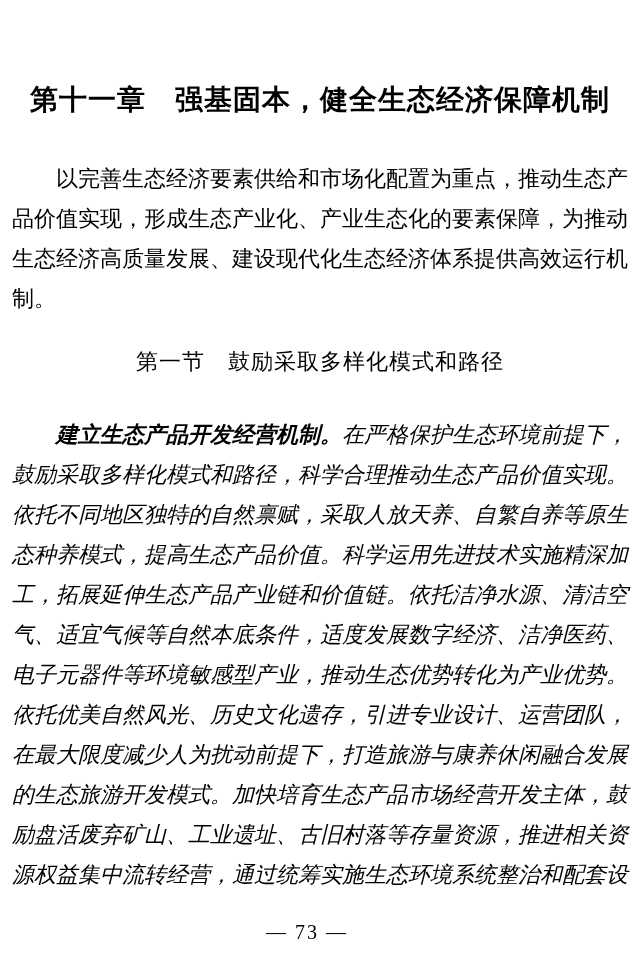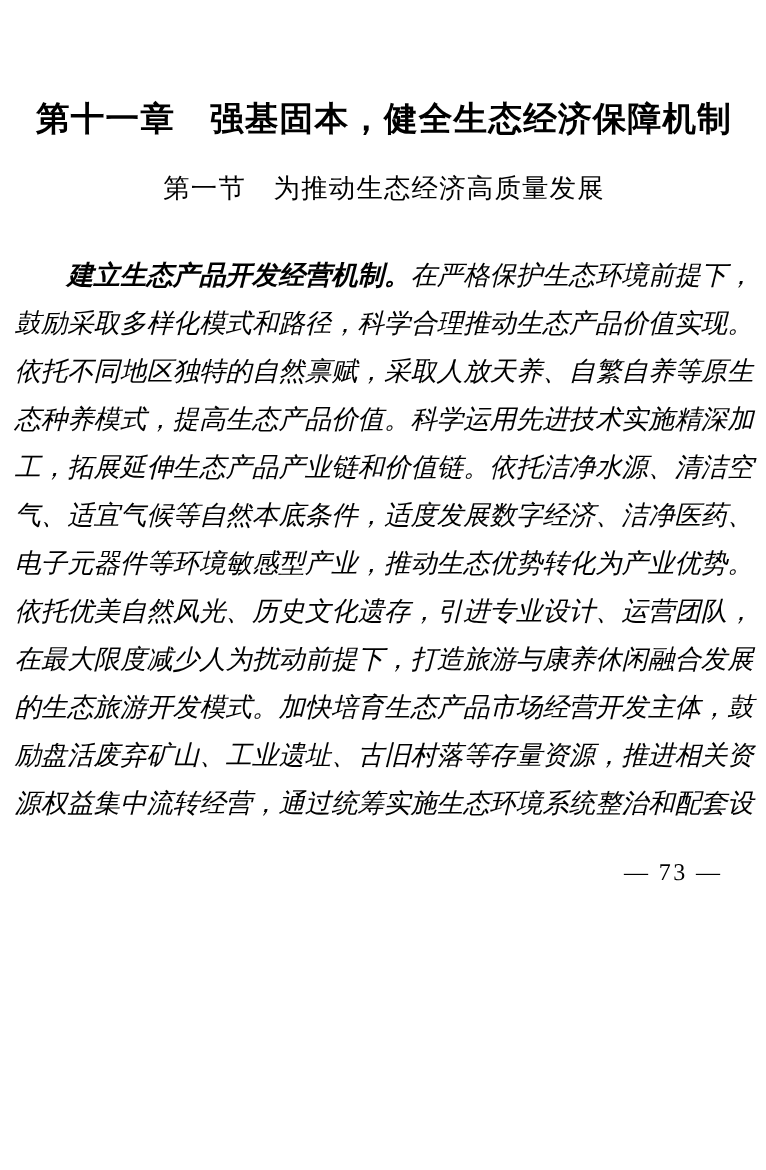--- a/index.html
+++ b/index.html
@@ -61,31 +61,32 @@
     letter-spacing: 0px;
     font-style: italic;
   }
   .body-para .lead {
     font-weight: 700;
   }
   .footer {
     margin: 0;
     margin-top: 25px;
     padding-right: 26px;
-    text-align: right;
+    text-align: center;
     font-size: 20px;
     line-height: 24px;
     letter-spacing: 2px;
   }
 </style>
 </head>
 <body>
 
 <div class="page">
   <h1 class="chapter-title">第十一章　强基固本，健全生态经济保障机制</h1>
 
+  <p class="intro">以完善生态经济要素供给和市场化配置为重点，推动生态产品价值实现，形成生态产业化、产业生态化的要素保障，为推动生态经济高质量发展、建设现代化生态经济体系提供高效运行机制。</p>
 
-  <h2 class="section-heading">第一节　为推动生态经济高质量发展</h2>
+  <h2 class="section-heading">第一节　鼓励采取多样化模式和路径</h2>
 
   <p class="body-para"><span class="lead">建立生态产品开发经营机制。</span><span>在严格保护生态环境前提下，鼓励采取多样化模式和路径，科学合理推动生态产品价值实现。依托不同地区独特的自然禀赋，采取人放天养、自繁自养等原生态种养模式，提高生态产品价值。科学运用先进技术实施精深加工，拓展延伸生态产品产业链和价值链。依托洁净水源、清洁空气、适宜气候等自然本底条件，适度发展数字经济、洁净医药、电子元器件等环境敏感型产业，推动生态优势转化为产业优势。依托优美自然风光、历史文化遗存，引进专业设计、运营团队，在最大限度减少人为扰动前提下，打造旅游与康养休闲融合发展的生态旅游开发模式。加快培育生态产品市场经营开发主体，鼓励盘活废弃矿山、工业遗址、古旧村落等存量资源，推进相关资源权益集中流转经营，通过统筹实施生态环境系统整治和配套设</span></p>
 
   <div class="footer">— 73 —</div>
 </div>
 
 </body></html>

